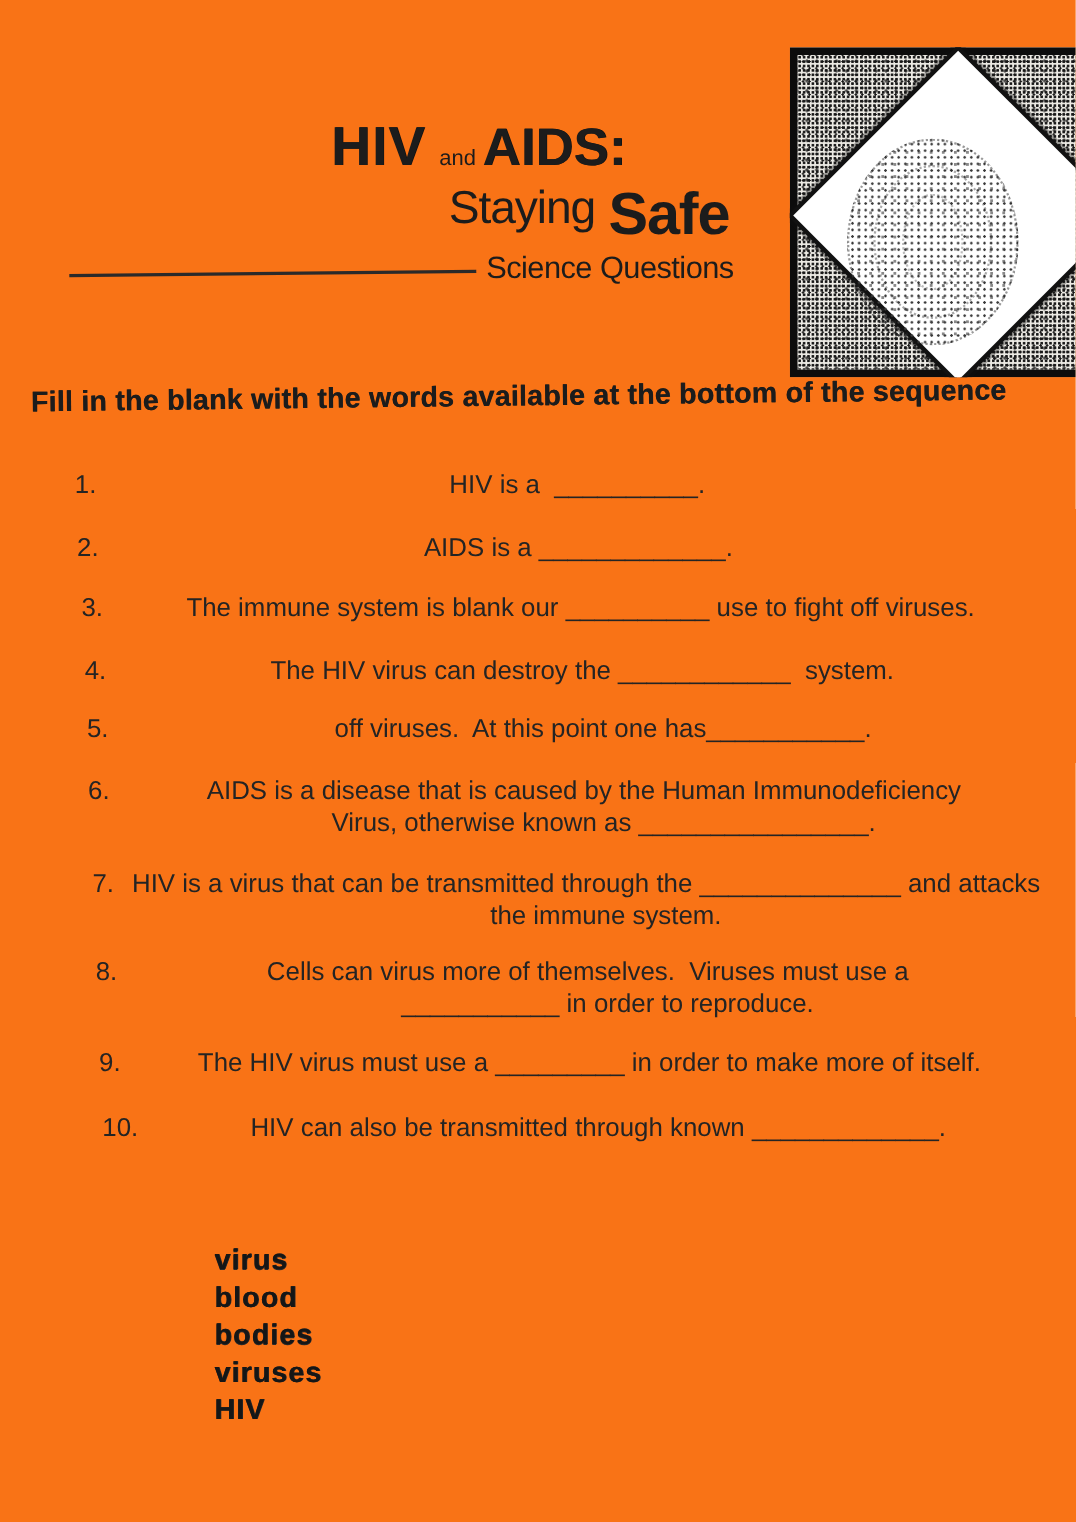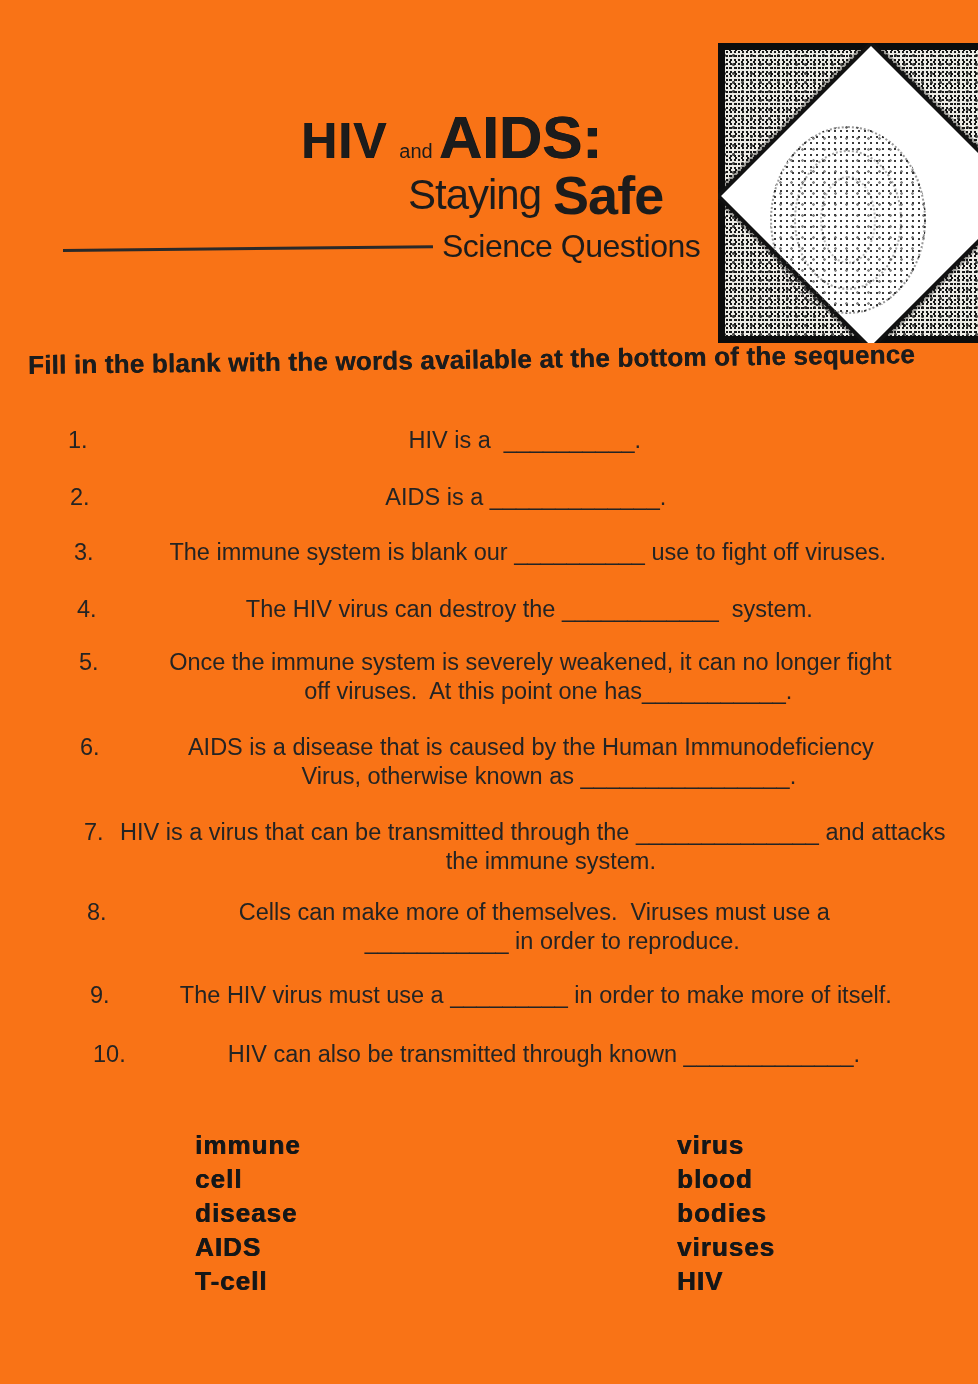--- a/index.html
+++ b/index.html
@@ -18,47 +18,47 @@
     position: absolute;
     top: 108px;
     left: 301px;
     display: flex;
     align-items: baseline;
     line-height: 1;
     white-space: nowrap;
   }
   .t-hiv  { font-size: 50px; font-weight: 700; letter-spacing: 1px; text-shadow: 0.6px 0 0 #111; }
   .t-and  { font-size: 20px; font-weight: 400; margin: 0 6px 0 12px; }
-  .t-aids { font-size: 60px; font-weight: 700; letter-spacing: 0px; text-shadow: 0.6px 0 0 #111; }
+  .t-aids { font-size: 48px; font-weight: 700; letter-spacing: 0px; text-shadow: 0.6px 0 0 #111; }
   .title-row2 {
     position: absolute;
     top: 168px;
     left: 408px;
     display: flex;
-    align-items: center;
+    align-items: flex-start;
     line-height: 1;
     white-space: nowrap;
   }
   .t-staying { font-size: 42px; font-weight: 400; letter-spacing: -1px; }
   .t-safe    { font-size: 54px; font-weight: 700; margin-left: 12px; letter-spacing: -1px; }
 
   .name-line {
     position: absolute;
     top: 249px;
     left: 63px;
     width: 370px;
     border-top: 3px solid #2a2a2a;
     transform: rotate(-0.6deg);
     transform-origin: left center;
   }
   .subtitle {
     position: absolute;
     top: 228px;
     left: 442px;
-    font-size: 32px;
+    font-size: 28px;
     letter-spacing: -0.5px;
     white-space: nowrap;
   }
 
   
   .graphic {
     position: absolute;
     left: 718px;
     top: 43px;
     width: 260px;
@@ -228,21 +228,20 @@
       <span class="qnum">4.</span>
       <div class="qbody">
         <div class="qline">The HIV virus can destroy the ____________  system.</div>
         <div class="qline qline2"></div>
       </div>
     </div>
 
     <div class="question">
       <span class="qnum">5.</span>
       <div class="qbody">
-        <div class="qline">Once the immune system is severely weakened, it can no longer fight</div>
         <div class="qline qline2">off viruses.  At this point one has___________.</div>
       </div>
     </div>
 
     <div class="question">
       <span class="qnum">6.</span>
       <div class="qbody">
         <div class="qline">AIDS is a disease that is caused by the Human Immunodeficiency</div>
         <div class="qline qline2">Virus, otherwise known as ________________.</div>
       </div>
@@ -252,21 +251,21 @@
       <span class="qnum">7.</span>
       <div class="qbody">
         <div class="qline">HIV is a virus that can be transmitted through the ______________ and attacks</div>
         <div class="qline qline2">the immune system.</div>
       </div>
     </div>
 
     <div class="question">
       <span class="qnum">8.</span>
       <div class="qbody">
-        <div class="qline">Cells can make more of themselves.  Viruses must use a</div>
+        <div class="qline">Cells can virus more of themselves.  Viruses must use a</div>
         <div class="qline qline2">___________ in order to reproduce.</div>
       </div>
     </div>
 
     <div class="question">
       <span class="qnum">9.</span>
       <div class="qbody">
         <div class="qline">The HIV virus must use a _________ in order to make more of itself.</div>
         <div class="qline qline2"></div>
       </div>
@@ -276,27 +275,20 @@
       <span class="qnum">10.</span>
       <div class="qbody">
         <div class="qline">HIV can also be transmitted through known _____________.</div>
         <div class="qline qline2"></div>
       </div>
     </div>
 
   </main>
 
   <div class="wordbank">
-    <div class="wb-col">
-      <div>immune</div>
-      <div>cell</div>
-      <div>disease</div>
-      <div>AIDS</div>
-      <div>T-cell</div>
-    </div>
     <div class="wb-col right">
       <div>virus</div>
       <div>blood</div>
       <div>bodies</div>
       <div>viruses</div>
       <div>HIV</div>
     </div>
   </div>
 
 </div>

